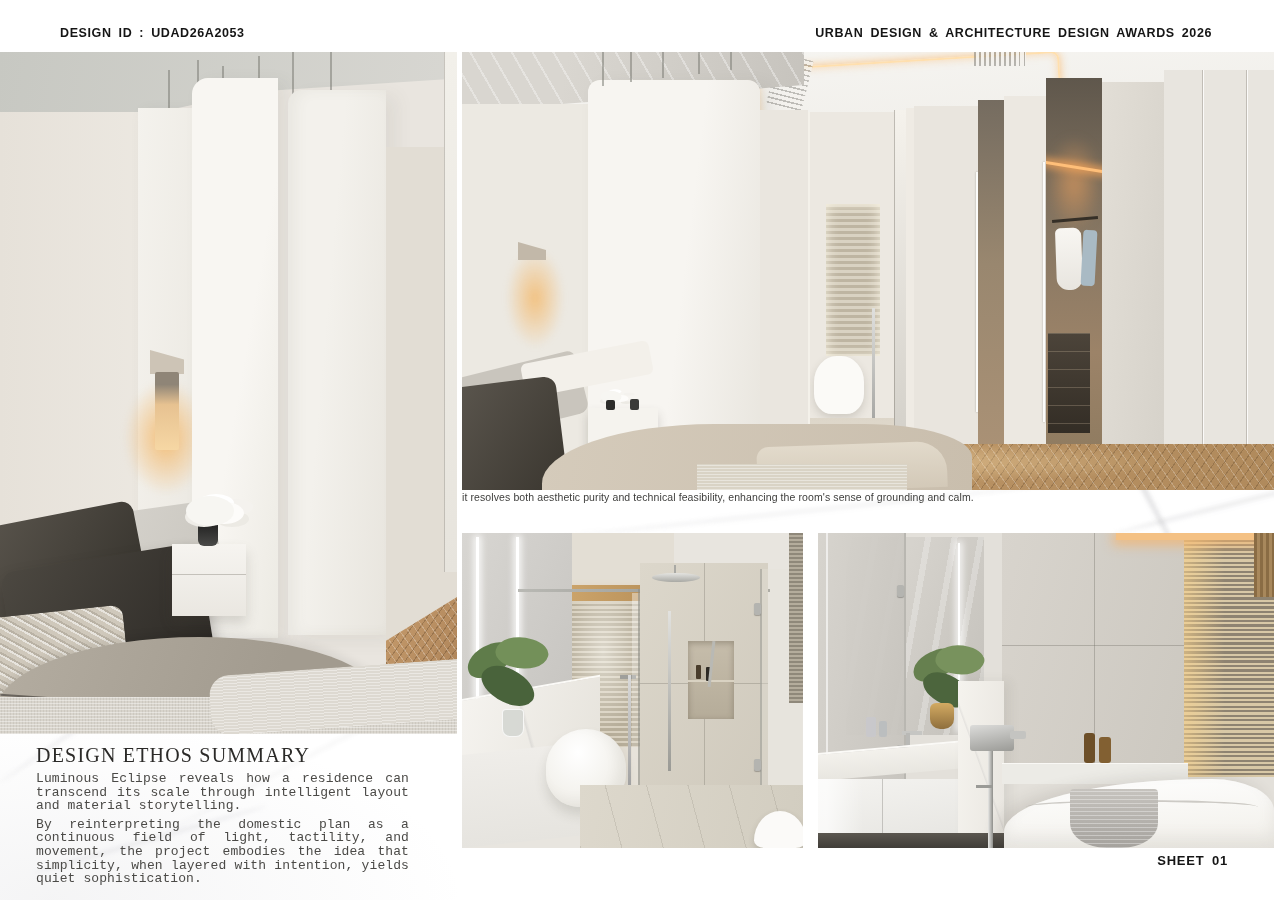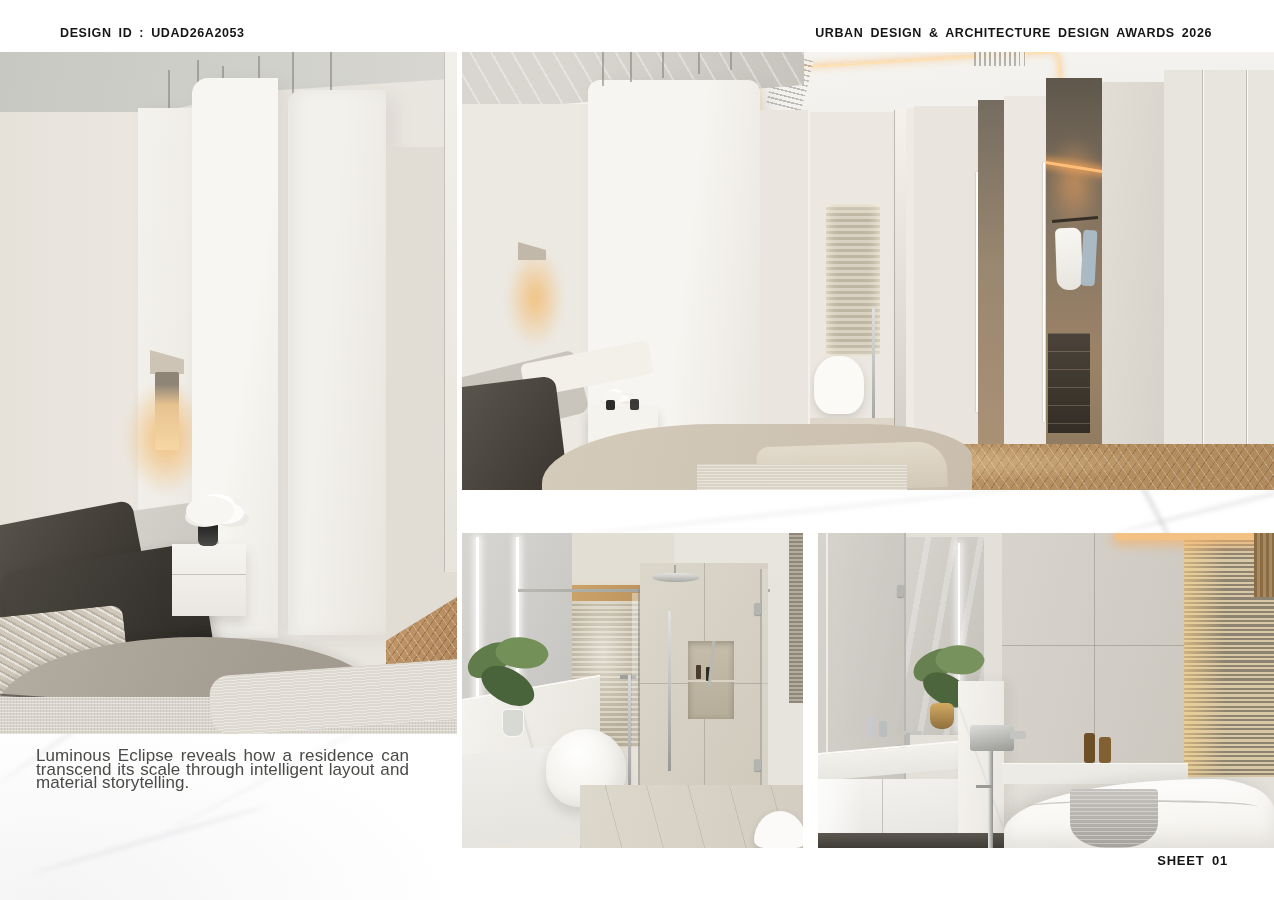--- a/index.html
+++ b/index.html
@@ -26,21 +26,21 @@
   #award-title{right:62px;}
   #sheet-label{position:absolute;right:46px;top:853px;font-size:13px;font-weight:700;letter-spacing:0.8px;color:#151515;word-spacing:3px;}
 
   
   #caption{position:absolute;left:462px;top:491px;width:790px;color:#3e3e3c;font-size:10.5px;line-height:13.5px;letter-spacing:0.1px;}
   #caption div{white-space:nowrap;}
 
   
   #summary{position:absolute;left:36px;top:744px;width:390px;}
   #summary-title{font-family:"Liberation Serif", serif;font-size:20px;letter-spacing:1.2px;color:#2b2a28;font-weight:500;}
-  #summary p{margin:5px 17px 0 0;font-size:17px;line-height:13.6px;color:#4b4a47;text-align:justify;letter-spacing:0.1px;}
+  #summary p{margin:5px 17px 0 0;font-size:13px;line-height:13.6px;color:#4b4a47;text-align:justify;letter-spacing:0.1px;font-family:Liberation Mono, monospace;}
 
   
   .photo{position:absolute;overflow:hidden;}
   #photo-left{left:0;top:52px;width:457px;height:682px;background:#e9e5df;}
   #photo-rt{left:462px;top:52px;width:812px;height:438px;background:#eae6df;}
   #photo-b1{left:462px;top:533px;width:341px;height:315px;background:#e8e5df;}
   #photo-b2{left:818px;top:533px;width:456px;height:315px;background:#e3e0da;}
 
   
   .rod{position:absolute;width:1.5px;background:rgba(125,125,118,0.55);}
@@ -370,20 +370,21 @@
   <div class="abs" id="rt-stand"></div>
   <div class="flowers" id="rt-flowers"></div>
   <div class="abs" id="rt-vase1"></div>
   <div class="abs" id="rt-vase2"></div>
   <div class="abs" id="rt-duvet"></div>
   <div class="abs" id="rt-duvetfold"></div>
   <div class="abs" id="rt-knit"></div>
 </div>
 
 <div id="caption">
+  <div>it resolves both aesthetic purity and technical feasibility, enhancing the room's sense of grounding and calm.</div>
 </div>
 
 <div class="photo" id="photo-b1" title="Bathroom with marble vanity, freestanding tub and glass shower">
   <div class="abs" id="b1-backwall"></div>
   <div class="abs" id="b1-valance"></div>
   <div class="abs" id="b1-window"></div>
   <div class="abs" id="b1-mirror">
     <div class="led-v" id="b1-led1"></div>
     <div class="led-v" id="b1-led2"></div>
   </div>
@@ -458,16 +459,18 @@
     <div id="b2-tublip"></div>
   </div>
   <div class="abs" id="b2-towel"></div>
   <div class="abs" id="b2-fillerpipe"></div>
   <div class="abs" id="b2-fillerhead"></div>
   <div class="abs" id="b2-fillerspout"></div>
   <div class="abs" id="b2-fillerhandle"></div>
 </div>
 
 <div id="summary">
+  <div id="summary-title">DESIGN ETHOS SUMMARY</div>
   <p>Luminous Eclipse reveals how a residence can transcend its scale through intelligent layout and material storytelling.</p>
+  <p>By reinterpreting the domestic plan as a continuous field of light, tactility, and movement, the project embodies the idea that simplicity, when layered with intention, yields quiet sophistication.</p>
 </div>
 
 <div id="sheet-label">SHEET 01</div>
 
 </body></html>

